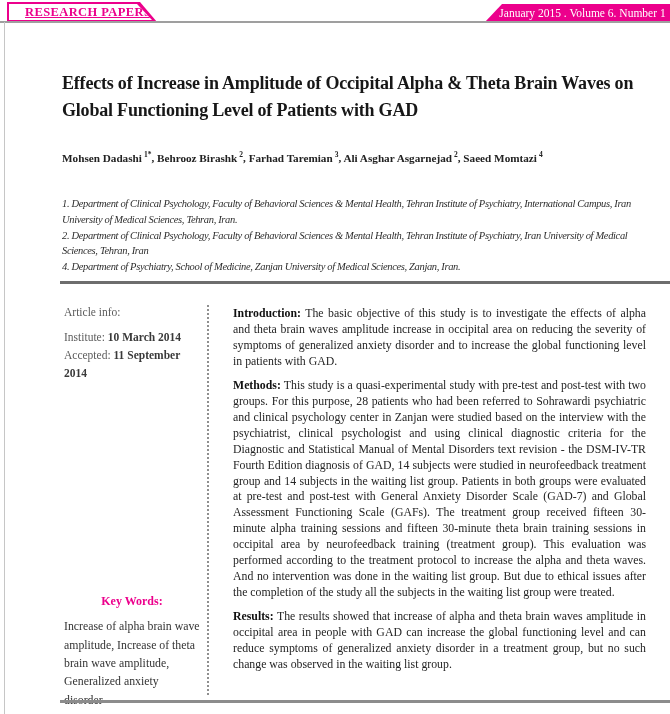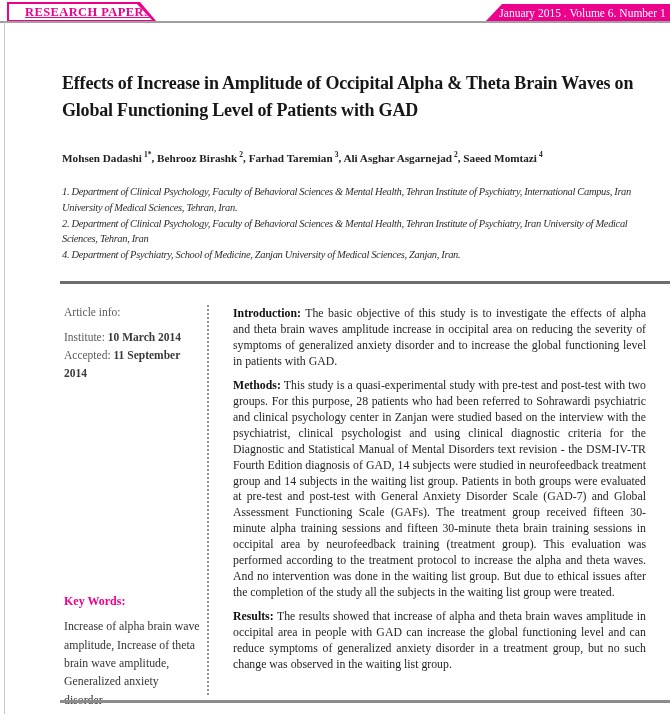--- a/index.html
+++ b/index.html
@@ -27,36 +27,36 @@
   .banner-right span { color:#ffffff; font-size:11.5px; white-space:nowrap; padding-left:10px; }
 
   
   .title { position:absolute; top:70px; left:62px; width:586px;
     font-size:18px; font-weight:bold; line-height:1.5; letter-spacing:-0.2px; color:#171717; }
   .authors { position:absolute; top:150px; left:62px; width:586px;
     font-size:11.2px; font-weight:bold; color:#222; }
   .authors .author sup { font-size:7.5px; margin-left:2px; }
   .authors .author:not(:last-child)::after { content:", "; }
 
-  .affiliations { position:absolute; top:184px; left:62px; width:586px;
+  .affiliations { position:absolute; top:196px; left:62px; width:586px;
     font-style:italic; font-size:10.5px; letter-spacing:-0.35px; line-height:1.5; color:#2e2e2e; }
 
   .divider { position:absolute; top:281px; left:60px; width:610px; height:2.5px; background:#6d6d6d; }
 
   
   .col-separator { position:absolute; top:305px; left:207px; height:390px; width:0;
     border-left:2px dotted #8f8f8f; }
 
   .info-col { position:absolute; top:306px; left:64px; width:136px; font-size:11.5px; }
   .info-heading { color:#5c5c5c; margin-bottom:11px; }
   .info-line { color:#5c5c5c; line-height:1.55; }
   .info-line .val { color:#3a3a3a; font-weight:bold; }
 
   .keywords { margin-top:212px; }
-  .kw-heading { color:#ec008c; font-weight:bold; font-size:12px; margin-bottom:8px; }
+  .kw-heading { color:#ec008c; font-weight:bold; font-size:12px; margin-bottom:8px;text-align:center; }
   .kw-text { font-size:11.8px; line-height:1.55; color:#333; }
 
   .abstract-col { position:absolute; top:306px; left:233px; width:413px; }
   .abstract-heading { color:#ec008c; font-weight:bold; font-size:15px; letter-spacing:6px; margin-bottom:18px; }
   .abstract-col p { font-size:11.8px; line-height:1.345; text-align:justify; color:#242424; margin-bottom:9px; }
   .abstract-col p b { color:#111; }
 
   .bottom-rule { position:absolute; top:700px; left:60px; width:610px; height:2.5px; background:#8c8c8c; }
 </style>
 </head>

